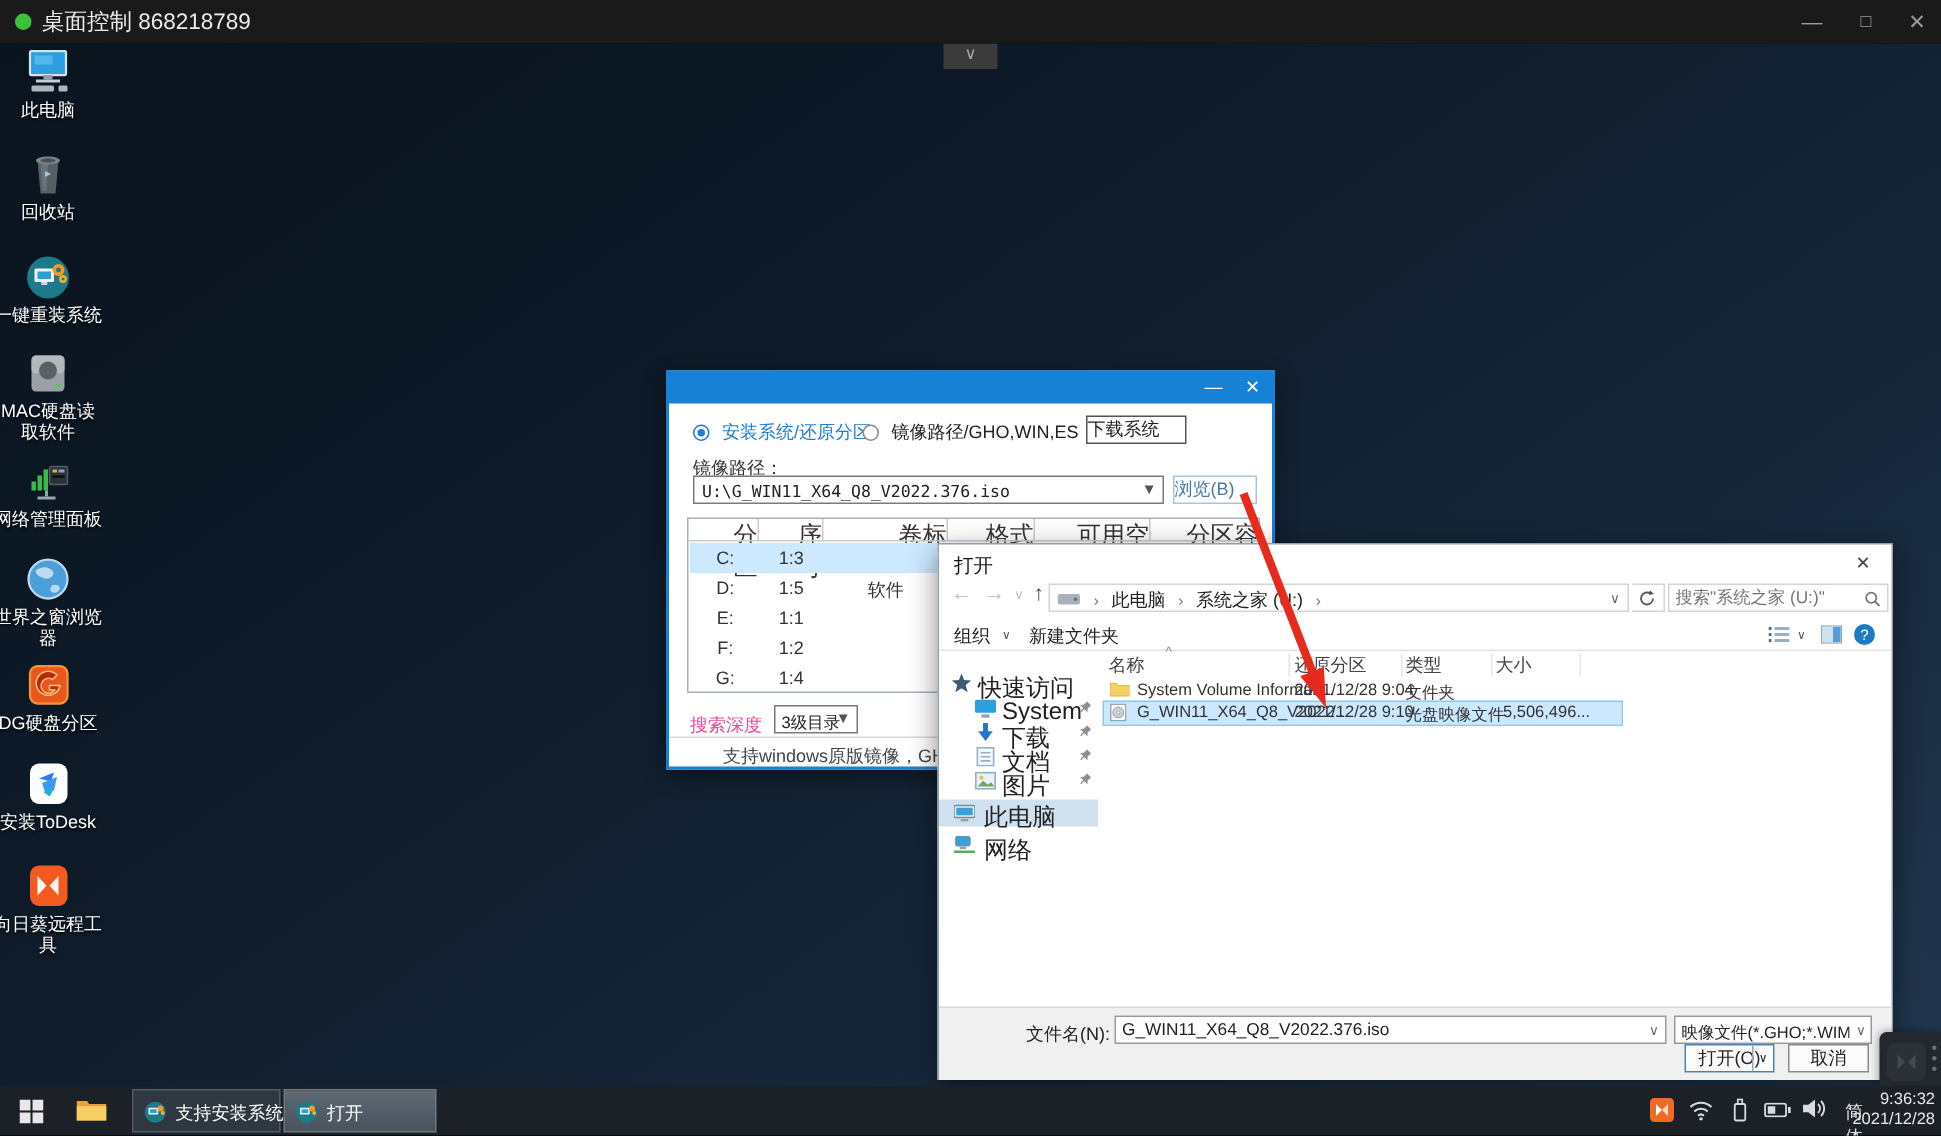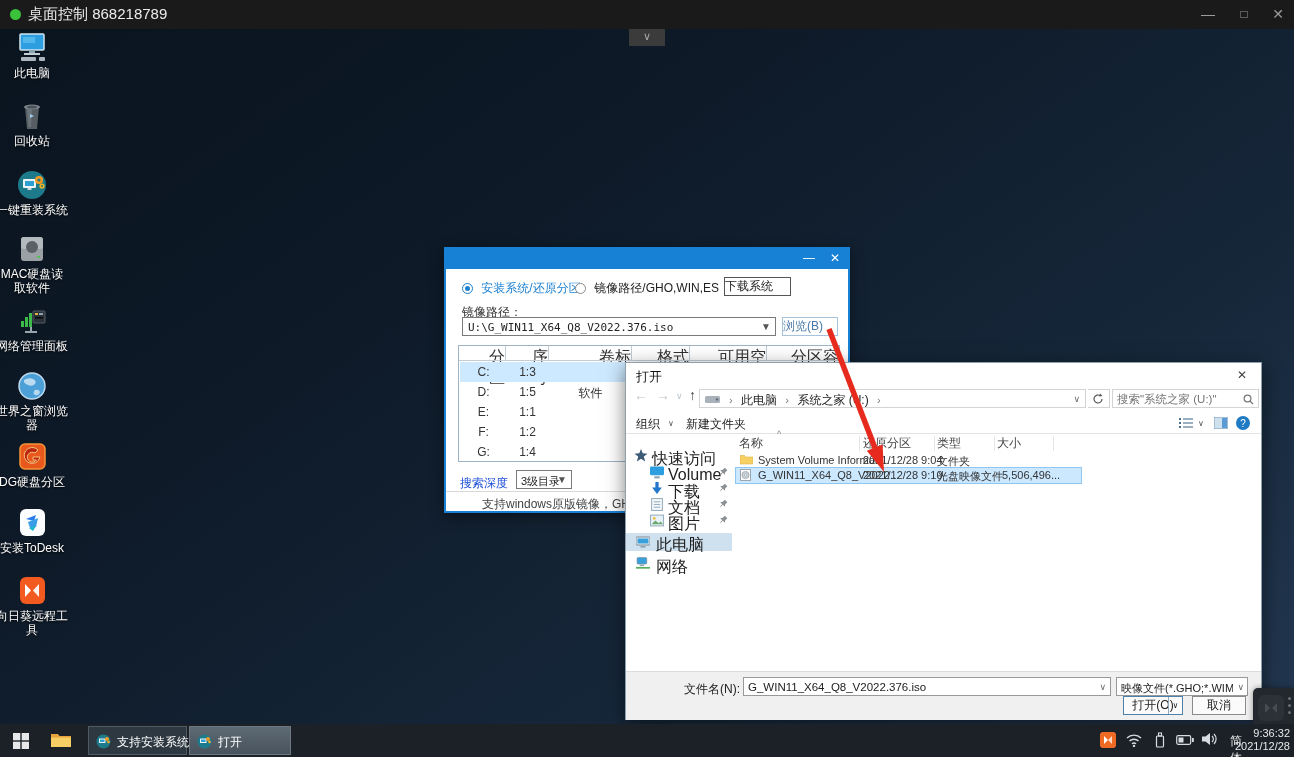--- a/index.html
+++ b/index.html
@@ -264,21 +264,21 @@
         <div class="irow" style="top:76px">
           <span class="icell" style="left:1px;width:45px">F:</span>
           <span class="icell" style="left:46px;width:43px">1:2</span>
         </div>
         <div class="irow" style="top:96px">
           <span class="icell" style="left:1px;width:45px">G:</span>
           <span class="icell" style="left:46px;width:43px">1:4</span>
         </div>
       </div>
 
-      <div style="position:absolute;left:14px;top:226px;color:#1d4ed8">搜索深度</div>
+      <div style="position:absolute;left:14px;top:226px;color:#ec4899">搜索深度</div>
       <div class="combo" style="left:70px;top:221px;width:56px;height:19px">
         <span style="position:absolute;left:4px;top:3px;font-size:11px">3级目录</span>
         <span class="car">▼</span>
       </div>
       <div class="inst-status">
         <span style="position:absolute;left:36px;top:4px;color:#444">支持windows原版镜像，GHOST</span>
       </div>
     </div>
 
     <div class="od">
@@ -346,21 +346,21 @@
         <svg class="sb-ico" style="left:8px" width="12" height="12" viewBox="0 0 12 12">
           <path d="M6 0 L7.6 4 L12 4.3 L8.6 7 L9.8 11.5 L6 9 L2.2 11.5 L3.4 7 L0 4.3 L4.4 4 Z" fill="#3b5b77"></path>
         </svg>
         <span class="sb-txt" style="left:26px">快速访问</span>
       </div>
       <div class="sb-item" style="top:102px">
         <svg class="sb-ico" width="13" height="11" viewBox="0 0 13 11">
           <rect x="0" y="0" width="13" height="8" rx="1" fill="#2d9fe0"></rect>
             <rect x="4" y="9" width="5" height="2" fill="#8ea3b0"></rect>
         </svg>
-        <span class="sb-txt">Volume</span>
+        <span class="sb-txt">System</span>
         <svg class="pin" width="9" height="9" viewBox="0 0 10 10">
           <path d="M3 1 L7 1 L7 4.5 L8.8 6.5 L5.5 6.5 L5.5 9.8 L4.5 9.8 L4.5 6.5 L1.2 6.5 L3 4.5 Z" fill="#8a8f94" transform="rotate(45 5 5)"></path>
         </svg>
       </div>
       <div class="sb-item" style="top:118px">
         <svg class="sb-ico" width="12" height="12" viewBox="0 0 12 12">
           <path d="M4.5 0 h3 v5 h3 L6 11 L1.5 5 h3 Z" fill="#2277cc"></path>
         </svg>
         <span class="sb-txt">下载</span>
         <svg class="pin" width="9" height="9" viewBox="0 0 10 10">

